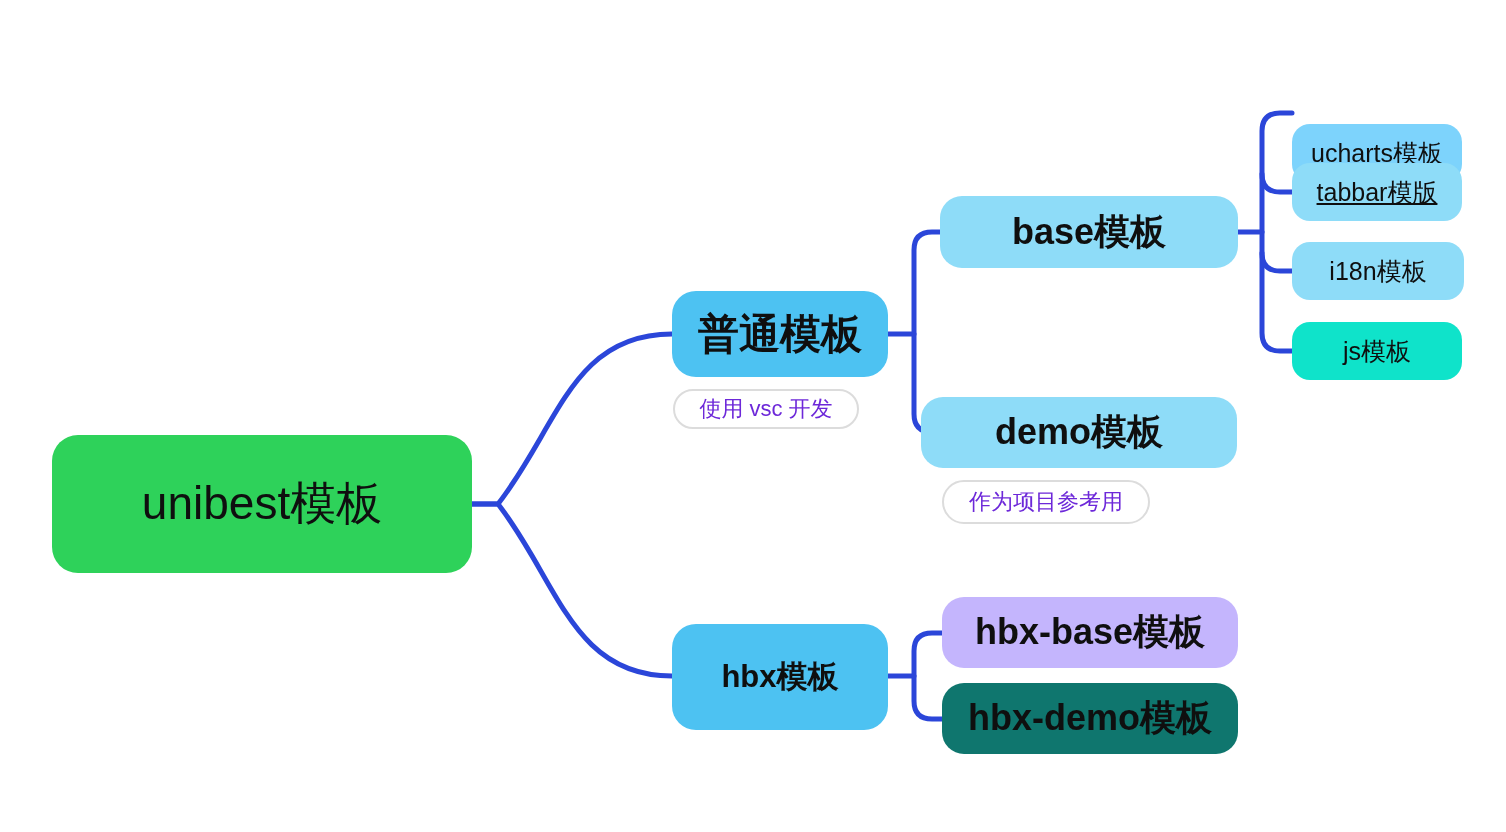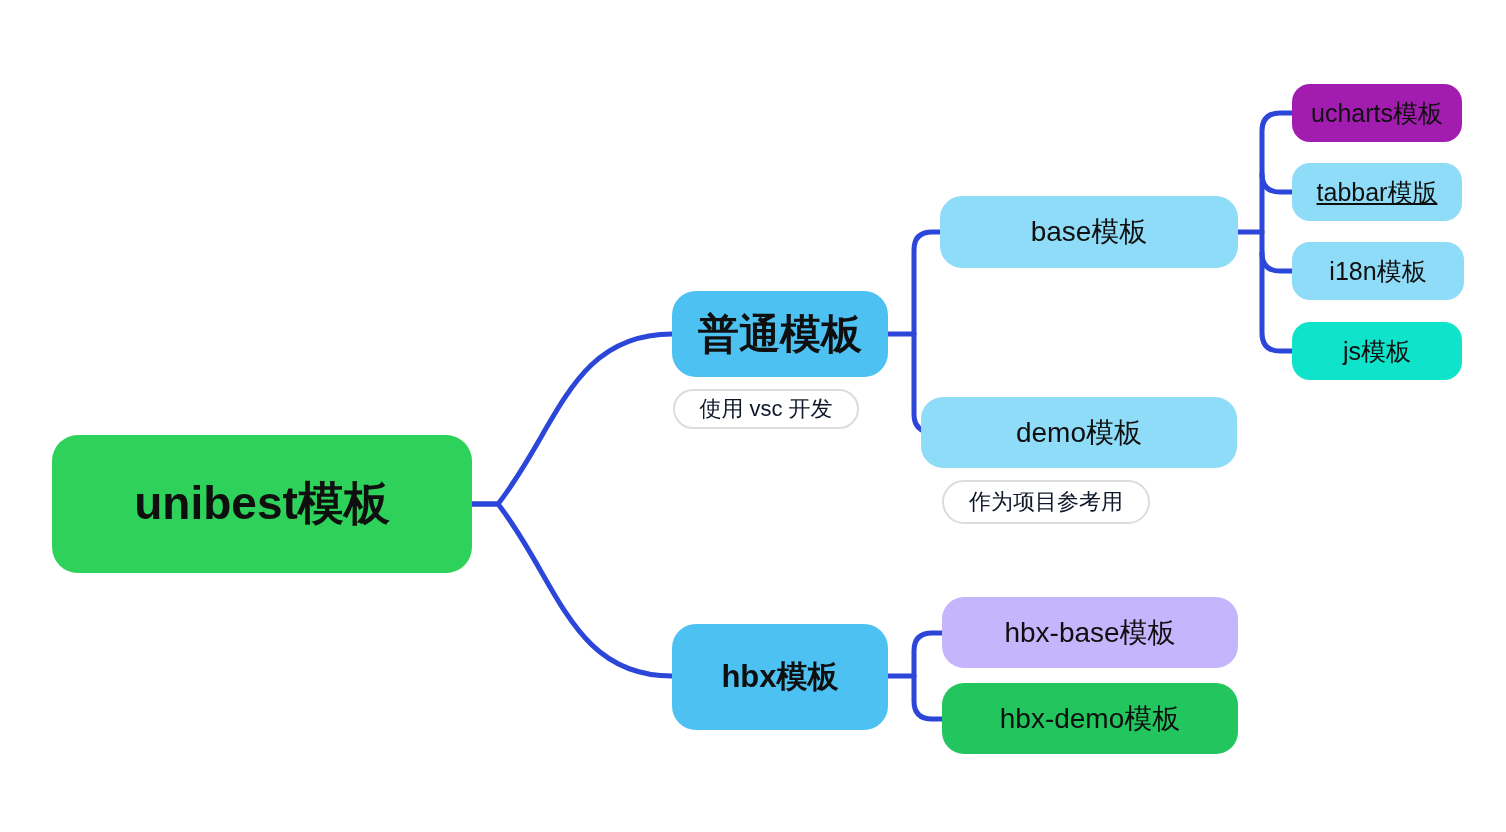--- a/index.html
+++ b/index.html
@@ -33,38 +33,38 @@
     justify-content: center;
     color: #0f0f0f;
     box-sizing: border-box;
     white-space: nowrap;
     cursor: default;
   }
   .node-root {
     left: 52px;  top: 435px;  width: 420px; height: 138px;
     border-radius: 26px;
     font-size: 46px;
-    font-weight: 700;
+    font-weight: 400;
   }
   .node-putong {
     left: 672px; top: 291px;  width: 216px; height: 86px;
     border-radius: 24px;
     font-size: 41px;
     font-weight: 700;
   }
   .node-hbx {
     left: 672px; top: 624px;  width: 216px; height: 106px;
     border-radius: 24px;
     font-size: 31px;
     font-weight: 700;
   }
   .node-l3 {
     border-radius: 22px;
-    font-size: 28px;
-    font-weight: 400;
+    font-size: 36px;
+    font-weight: 700;
   }
   .node-base    { left: 940px; top: 196px; width: 298px; height: 72px; }
   .node-demo    { left: 921px; top: 397px; width: 316px; height: 71px; }
   .node-hbxbase { left: 942px; top: 597px; width: 296px; height: 71px; }
   .node-hbxdemo { left: 942px; top: 683px; width: 296px; height: 71px; }
   .node-l4 {
     border-radius: 18px;
     font-size: 25px;
     font-weight: 400;
   }
@@ -72,21 +72,21 @@
   .node-tabbar  { left: 1292px; top: 163px; width: 170px; height: 58px; text-decoration: underline; }
   .node-i18n    { left: 1292px; top: 242px; width: 172px; height: 58px; }
   .node-js      { left: 1292px; top: 322px; width: 170px; height: 58px; text-align: right; }
   .note {
     position: absolute;
     display: flex;
     align-items: center;
     justify-content: center;
     background: #ffffff;
     border: 2px solid #dcdcdc;
-    color: #0f172a;
+    color: #6d28d9;
     font-size: 22px;
     box-sizing: border-box;
     white-space: nowrap;
     cursor: default;
   }
   .note-putong { left: 673px; top: 389px; width: 186px; height: 40px; border-radius: 20px; }
   .note-demo   { left: 942px; top: 480px; width: 208px; height: 44px; border-radius: 22px; }
 </style>
 </head>
 <body>
@@ -107,31 +107,31 @@
   </svg>
 
   <div class="node node-root" style="background: rgb(46, 210, 90);">unibest模板</div>
 
   <div class="node node-putong" style="background: rgb(77, 194, 242);">普通模板</div>
 
   <div class="note note-putong">使用 vsc 开发</div>
 
   <div class="node node-l3 node-base" style="background: rgb(142, 220, 248);">base模板</div>
 
-  <div class="node node-l4 node-ucharts" style="background: #a21caf;">ucharts模板</div>
+  <div class="node node-l4 node-ucharts" style="background: #7dd3fc; margin-top: 40px;">ucharts模板</div>
 
   <div class="node node-l4 node-tabbar" style="background: rgb(142, 220, 248);">tabbar模版</div>
 
   <div class="node node-l4 node-i18n" style="background: rgb(142, 220, 248);">i18n模板</div>
 
   <div class="node node-l4 node-js" style="background: rgb(15, 227, 202);">js模板</div>
 
   <div class="node node-l3 node-demo" style="background: rgb(142, 220, 248);">demo模板</div>
 
   <div class="note note-demo">作为项目参考用</div>
 
   <div class="node node-hbx" style="background: rgb(77, 194, 242);">hbx模板</div>
 
   <div class="node node-l3 node-hbxbase" style="background: #c4b5fd;">hbx-base模板</div>
 
-  <div class="node node-l3 node-hbxdemo" style="background: #22c55e; text-align: right;">hbx-demo模板</div>
+  <div class="node node-l3 node-hbxdemo" style="background: #0f766e; text-align: right;">hbx-demo模板</div>
 
 </div>
 
 </body></html>

